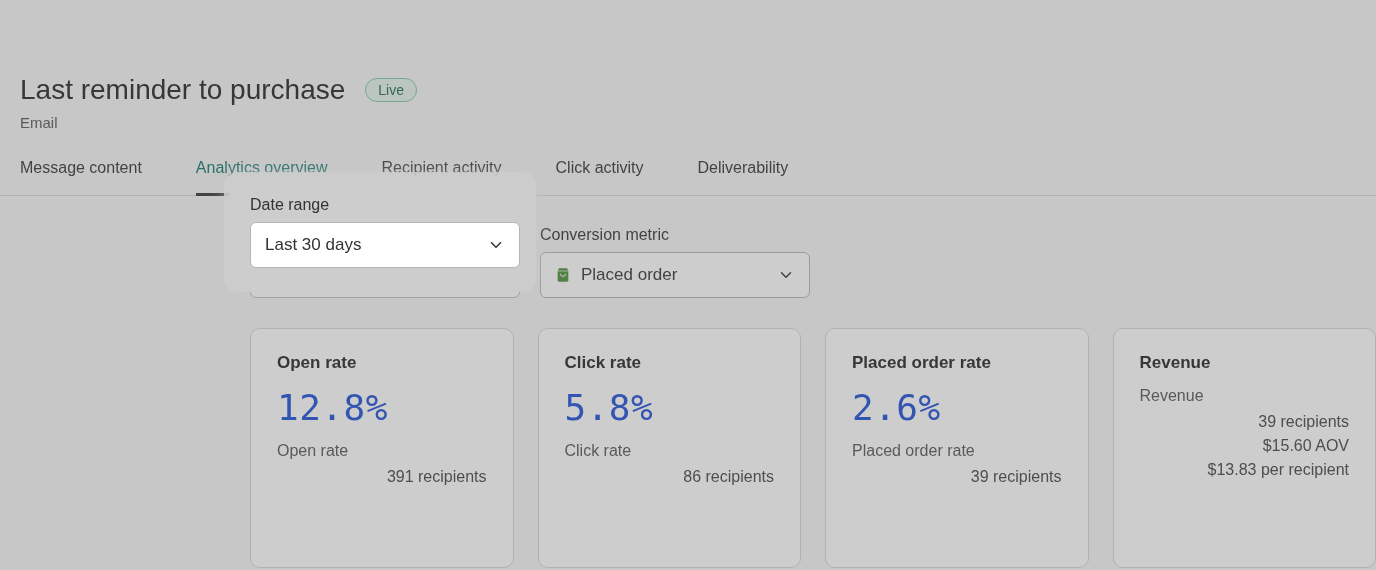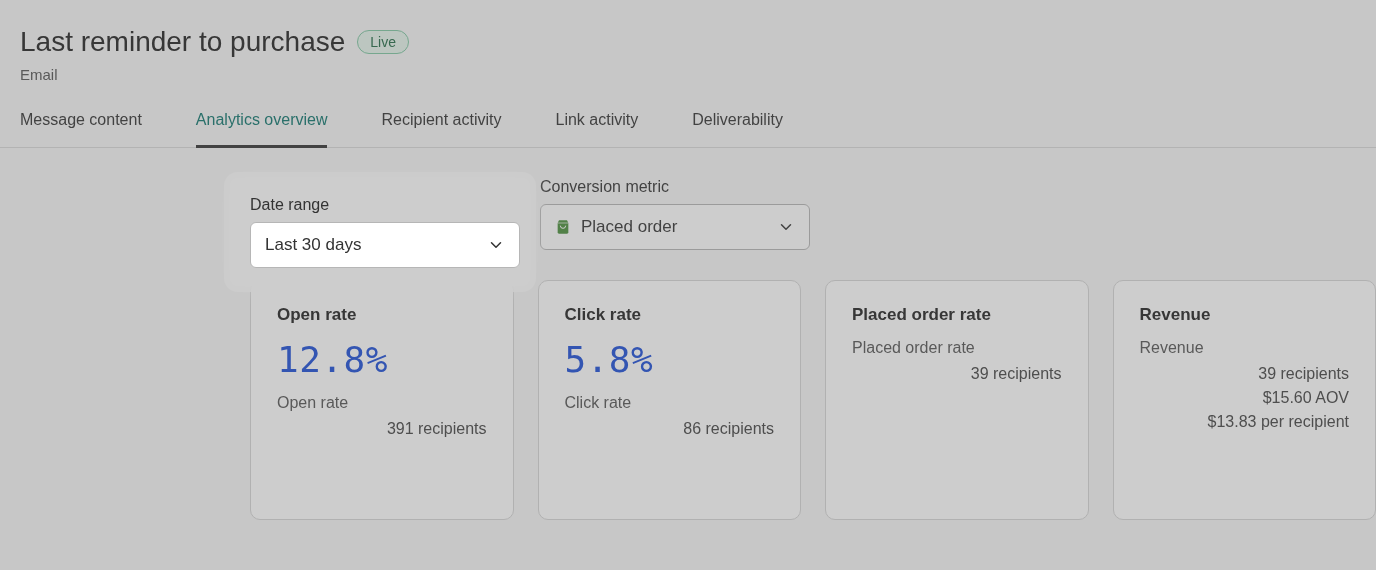--- a/index.html
+++ b/index.html
@@ -11,21 +11,22 @@
     position: relative;
   }
 
   
   .header {
     padding: 26px 20px 0 20px;
   }
   .title-row {
     display: flex;
     align-items: center;
-    gap: 12px;
+    gap: 20px;
+    margin-top: 48px;
   }
   .page-title {
     font-size: 28px;
     font-weight: 500;
     color: #222;
   }
   .live-badge {
     display: inline-flex;
     align-items: center;
     padding: 3px 12px;
@@ -192,21 +193,21 @@
     <h1 class="page-title">Last reminder to purchase</h1>
     <span class="live-badge">Live</span>
   </div>
   <div class="subtitle">Email</div>
 </div>
 
 <nav class="tabs">
   <div class="tab">Message content</div>
   <div class="tab active">Analytics overview</div>
   <div class="tab">Recipient activity</div>
-  <div class="tab">Link activity</div>
+  <div class="tab">Click activity</div>
   <div class="tab">Deliverability</div>
 </nav>
 
 <div class="filters">
   <div class="filter-group">
     <div class="filter-label">Date range</div>
     <div class="select">
       <span class="left">
           <span>Last 30 days</span>
         </span>
@@ -248,20 +249,21 @@
     <div class="card-line">391 recipients</div>
   </div>
   <div class="card">
     <div class="card-title">Click rate</div>
     <div class="card-value">5.8%</div>
     <div class="card-sub">Click rate</div>
     <div class="card-line">86 recipients</div>
   </div>
   <div class="card">
     <div class="card-title">Placed order rate</div>
+    <div class="card-value">2.6%</div>
     <div class="card-sub">Placed order rate</div>
     <div class="card-line">39 recipients</div>
   </div>
   <div class="card">
     <div class="card-title">Revenue</div>
     <div class="card-sub">Revenue</div>
     <div class="card-line">39 recipients</div>
     <div class="card-line">$15.60 AOV</div>
     <div class="card-line">$13.83 per recipient</div>
   </div>

